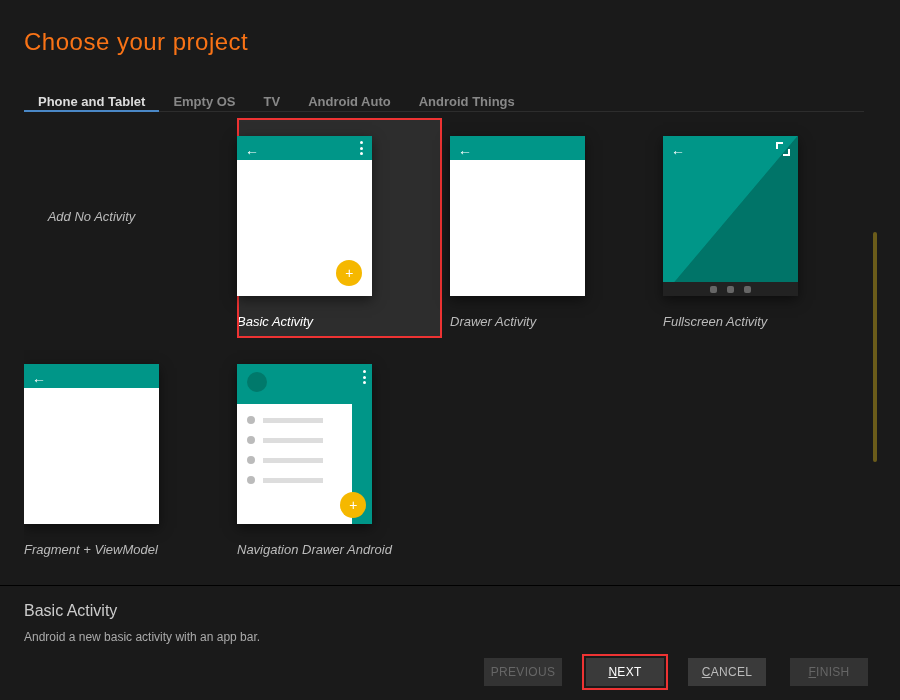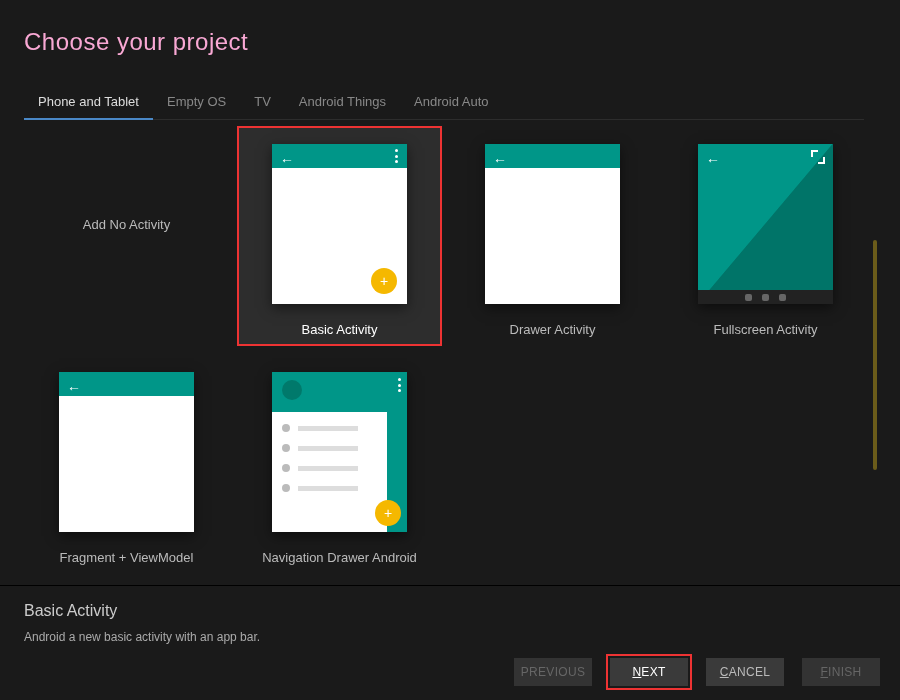--- a/index.html
+++ b/index.html
@@ -1,25 +1,25 @@
 <!DOCTYPE html>
 <html><head>
 <meta charset="utf-8">
 <style>
   * { box-sizing: border-box; margin: 0; padding: 0; }
   html, body { width: 900px; height: 700px; background: #1a1a1a; color: #bbb; font-family: "Segoe UI", Arial, sans-serif; overflow: hidden; }
   .window { width: 900px; height: 700px; display: flex; flex-direction: column; }
-  .title { font-size: 24px; font-weight: 300; color: #f9a8d4; padding: 28px 0 0 24px; letter-spacing: 0.5px; }
+  .title { font-size: 24px; font-weight: 300; color: #f97316; padding: 28px 0 0 24px; letter-spacing: 0.5px; }
   .tabs { display: flex; gap: 0; margin: 32px 0 0 24px; border-bottom: 1px solid #2d2d2d; width: 840px; }
-  .tab { padding: 6px 14px 10px 14px; font-size: 13px; color: #888; cursor: pointer; position: relative; }
+  .tab { padding: 6px 14px 2px 14px; font-size: 13px; color: #888; cursor: pointer; position: relative; font-weight: bold; }
   .tab.active { color: #ddd; }
   .tab.active::after { content: ""; position: absolute; left: 0; right: 0; bottom: -1px; height: 2px; background: #4a88c7; }
   .grid-wrap { flex: 1; overflow: hidden; position: relative; margin: 0 0 0 24px; width: 855px; }
   .grid { display: grid; grid-template-columns: repeat(4, 205px); gap: 8px 8px; padding-top: 6px; }
-  .card { width: 205px; height: 220px; display: flex; flex-direction: column; align-items: center; cursor: pointer; position: relative; }
+  .card { width: 205px; height: 220px; display: flex; flex-direction: column; align-items: flex-start; cursor: pointer; position: relative; font-style: italic; }
   .card.selected { background: #2d2d2d; }
   .card.highlighted { outline: 2px solid #e33; outline-offset: -2px; }
   .thumb { width: 135px; height: 160px; margin-top: 18px; background: #fff; position: relative; box-shadow: 0 4px 12px rgba(0,0,0,0.5); overflow: hidden; }
   .thumb.empty-thumb { background: transparent; box-shadow: none; }
   .empty-label { position: absolute; top: 50%; left: 50%; transform: translate(-50%,-50%); color: #bbb; font-size: 13px; white-space: nowrap; }
   .card-label { margin-top: 18px; font-size: 13px; color: #bbb; text-align: center; }
   .card.selected .card-label { color: #fff; }
   .appbar { position: absolute; top: 0; left: 0; right: 0; height: 24px; background: #009688; display: flex; align-items: center; justify-content: space-between; padding: 0 8px; }
   .back { width: 14px; height: 14px; position: relative; }
   .back::before { content: "←"; color: #fff; font-size: 14px; line-height: 14px; }
@@ -42,38 +42,38 @@
   .navdrawer { background: #fff; }
   .navdrawer .header { position: absolute; top: 0; left: 0; right: 0; height: 40px; background: #009688; }
   .navdrawer .avatar { position: absolute; top: 8px; left: 10px; width: 20px; height: 20px; border-radius: 50%; background: #00796b; }
   .navdrawer .row { position: absolute; left: 10px; display: flex; align-items: center; gap: 8px; }
   .navdrawer .row .dot { width: 8px; height: 8px; border-radius: 50%; background: #bbb; }
   .navdrawer .row .bar { width: 60px; height: 5px; background: #ddd; }
   .scrollbar { position: absolute; right: 2px; top: 120px; width: 4px; height: 230px; background: #6b5c1a; border-radius: 2px; }
   .footer { border-top: 1px solid #000; padding: 16px 24px 14px 24px; }
   .footer-title { font-size: 16px; color: #ccc; font-weight: 400; }
   .footer-desc { font-size: 12px; color: #aaa; margin-top: 10px; }
-  .buttons { display: flex; justify-content: flex-end; gap: 18px; padding: 0 20px 14px 0; }
+  .buttons { display: flex; justify-content: flex-end; gap: 24px; padding: 0 32px 14px 0; }
   .btn { min-width: 78px; height: 28px; background: #3a3a3a; color: #bbb; font-size: 12px; border: none; display: flex; align-items: center; justify-content: center; cursor: pointer; letter-spacing: 0.3px; }
   .btn.disabled { color: #666; background: #333; cursor: default; }
   .btn.highlighted { outline: 2px solid #e33; outline-offset: 2px; color: #fff; }
   .btn .u { text-decoration: underline; }
 </style>
 </head>
 <body>
 
 <div class="window">
   <div class="title">Choose your project</div>
 
   <div class="tabs">
     <div class="tab active">Phone and Tablet</div>
     <div class="tab">Empty OS</div>
     <div class="tab">TV</div>
+    <div class="tab">Android Auto</div>
     <div class="tab">Android Things</div>
-    <div class="tab">Android Auto</div>
   </div>
 
   <div class="grid-wrap">
     <div class="grid">
 
       <div class="card">
         <div class="thumb empty-thumb">
           <div class="empty-label">Add No Activity</div>
         </div>
       </div>

